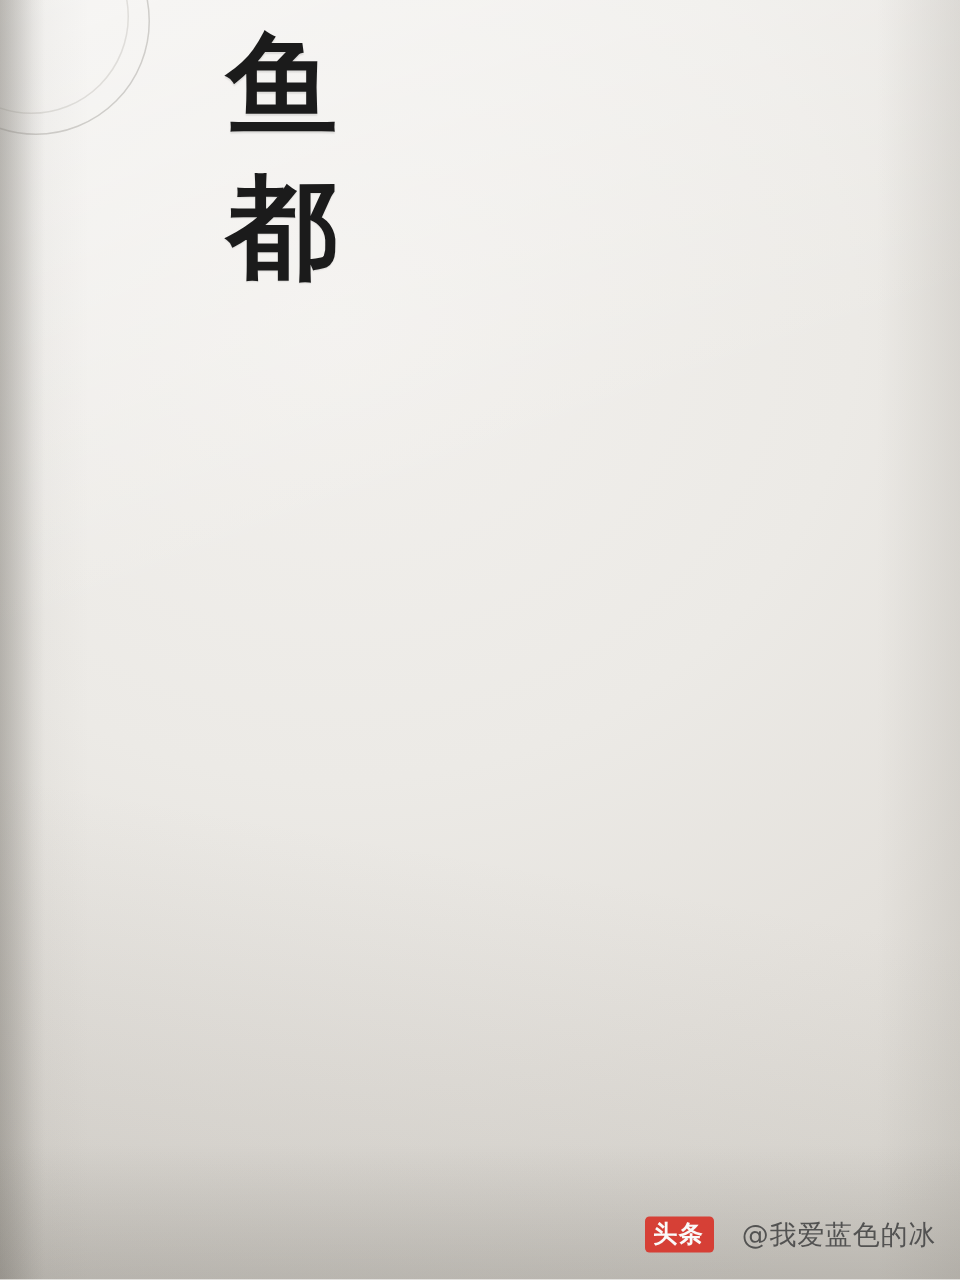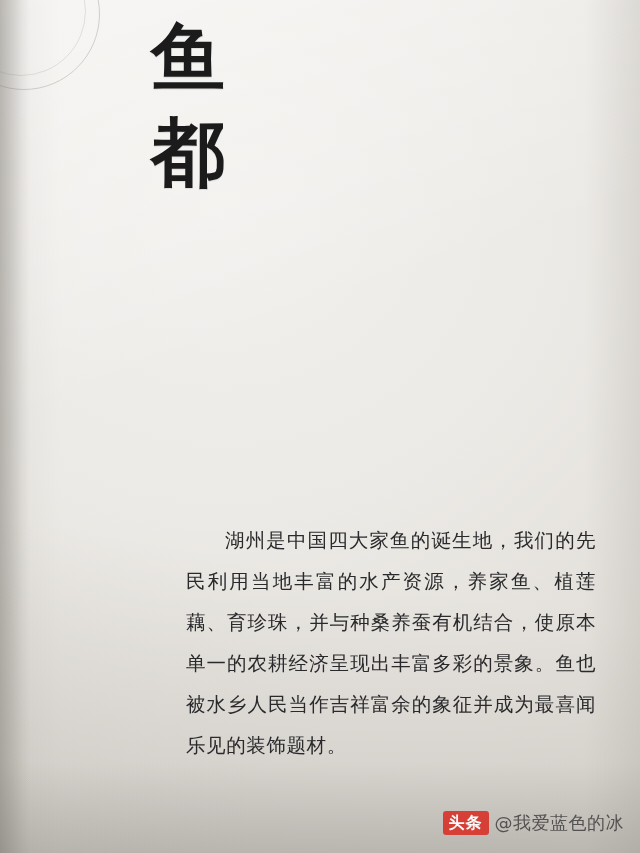--- a/index.html
+++ b/index.html
@@ -100,21 +100,21 @@
     letter-spacing: 0.6px;
   }
 
   
   .watermark {
     position: absolute;
     right: 16px;
     bottom: 18px;
     display: flex;
     align-items: center;
-    gap: 6px;
+    gap: 19px;
     z-index: 4;
     opacity: 0.92;
   }
   .wm-logo {
     display: inline-flex;
     align-items: center;
     justify-content: center;
     font-family: "DejaVu Sans", "Liberation Sans", sans-serif;
     font-size: 16px;
     font-weight: 700;
@@ -162,21 +162,20 @@
   <div class="corner-arc"></div>
   <div class="corner-arc inner"></div>
 
   <div class="left-shade"></div>
 
   <div class="title-block">
     <div class="title-char">鱼</div>
     <div class="title-char">都</div>
   </div>
 
-  <div class="body-text">湖州是中国四大家鱼的诞生地，我们的先民利用当地丰富的水产资源，养家鱼、植莲藕、育珍珠，并与种桑养蚕有机结合，使原本单一的农耕经济呈现出丰富多彩的景象。鱼也被水乡人民当作吉祥富余的象征并成为最喜闻乐见的装饰题材。</div>
 
   <div class="bottom-shade"></div>
 
   <div class="watermark">
     <span class="wm-logo">头条</span>
     <span class="wm-text">@我爱蓝色的冰</span>
   </div>
 
 </div>
 

